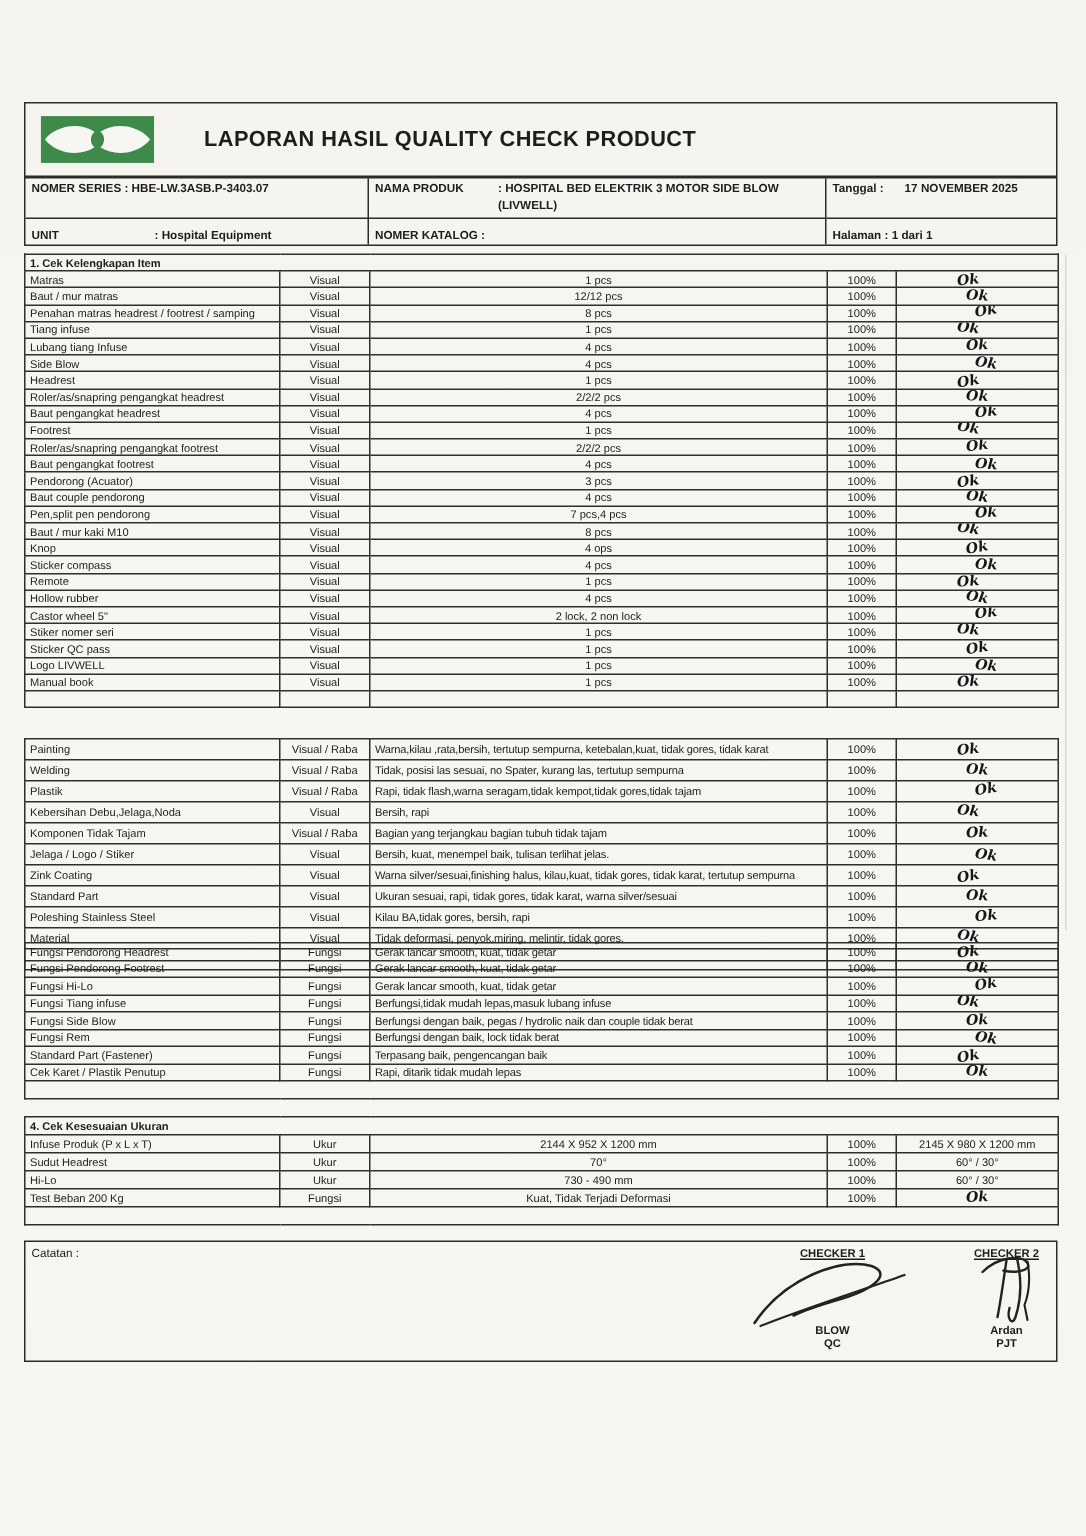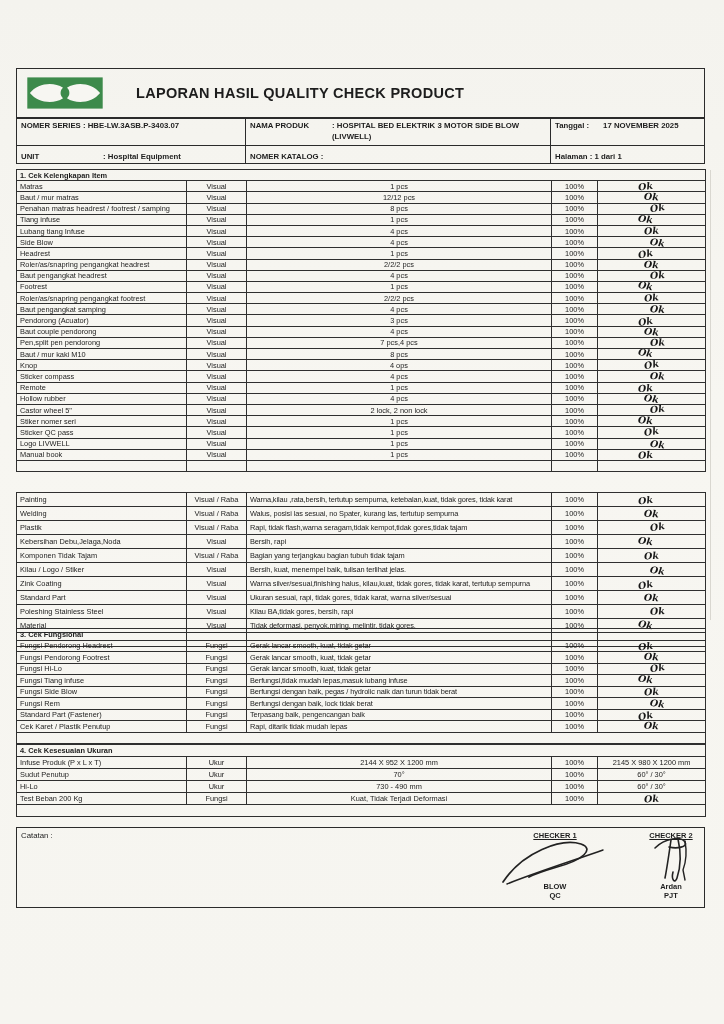--- a/index.html
+++ b/index.html
@@ -177,21 +177,21 @@
         <td class="hasil"><span class="hand" style="transform: rotate(9deg) translateX(-6px);">Ok</span></td>
       </tr>
       <tr>
         <td class="item">Roler/as/snapring pengangkat footrest</td>
         <td class="met">Visual</td>
         <td class="std">2/2/2 pcs</td>
         <td class="frek">100%</td>
         <td class="hasil"><span class="hand" style="transform: rotate(-6deg) translateX(0px);">Ok</span></td>
       </tr>
       <tr>
-        <td class="item">Baut pengangkat samping</td>
+        <td class="item">Baut pengangkat footrest</td>
         <td class="met">Visual</td>
         <td class="std">4 pcs</td>
         <td class="frek">100%</td>
         <td class="hasil"><span class="hand" style="transform: rotate(4deg) translateX(6px);">Ok</span></td>
       </tr>
       <tr>
         <td class="item">Pendorong (Acuator)</td>
         <td class="met">Visual</td>
         <td class="std">3 pcs</td>
         <td class="frek">100%</td>
@@ -302,21 +302,21 @@
       <tr>
         <td class="item">Painting</td>
         <td class="met">Visual / Raba</td>
         <td class="std">Warna,kilau ,rata,bersih, tertutup sempurna, ketebalan,kuat, tidak gores, tidak karat</td>
         <td class="frek">100%</td>
         <td class="hasil"><span class="hand" style="transform: rotate(-6deg) translateX(-6px);">Ok</span></td>
       </tr>
       <tr>
         <td class="item">Welding</td>
         <td class="met">Visual / Raba</td>
-        <td class="std">Walus, posisi las sesuai, no Spater, kurang las, tertutup sempurna</td>
+        <td class="std">Tidak, posisi las sesuai, no Spater, kurang las, tertutup sempurna</td>
         <td class="frek">100%</td>
         <td class="hasil"><span class="hand" style="transform: rotate(4deg) translateX(0px);">Ok</span></td>
       </tr>
       <tr>
         <td class="item">Plastik</td>
         <td class="met">Visual / Raba</td>
         <td class="std">Rapi, tidak flash,warna seragam,tidak kempot,tidak gores,tidak tajam</td>
         <td class="frek">100%</td>
         <td class="hasil"><span class="hand" style="transform: rotate(-9deg) translateX(6px);">Ok</span></td>
       </tr>
@@ -328,21 +328,21 @@
         <td class="hasil"><span class="hand" style="transform: rotate(6deg) translateX(-6px);">Ok</span></td>
       </tr>
       <tr>
         <td class="item">Komponen Tidak Tajam</td>
         <td class="met">Visual / Raba</td>
         <td class="std">Bagian yang terjangkau bagian tubuh tidak tajam</td>
         <td class="frek">100%</td>
         <td class="hasil"><span class="hand" style="transform: rotate(-3deg) translateX(0px);">Ok</span></td>
       </tr>
       <tr>
-        <td class="item">Kilau / Logo / Stiker</td>
+        <td class="item">Jelaga / Logo / Stiker</td>
         <td class="met">Visual</td>
         <td class="std">Bersih, kuat, menempel baik, tulisan terlihat jelas.</td>
         <td class="frek">100%</td>
         <td class="hasil"><span class="hand" style="transform: rotate(8deg) translateX(6px);">Ok</span></td>
       </tr>
       <tr>
         <td class="item">Zink Coating</td>
         <td class="met">Visual</td>
         <td class="std">Warna silver/sesuai,finishing halus, kilau,kuat, tidak gores, tidak karat, tertutup sempurna</td>
         <td class="frek">100%</td>
@@ -380,23 +380,20 @@
   </table>
 <table id="t3">
     <colgroup>
       <col class="c-item">
       <col class="c-met">
       <col class="c-std">
       <col class="c-frek">
       <col class="c-hasil">
     </colgroup>
     <tbody>
-      <tr class="sect">
-        <td colspan="5">3. Cek Fungsional</td>
-      </tr>
       <tr>
         <td class="item">Fungsi Pendorong Headrest</td>
         <td class="met">Fungsi</td>
         <td class="std">Gerak lancar smooth, kuat, tidak getar</td>
         <td class="frek">100%</td>
         <td class="hasil"><span class="hand" style="transform: rotate(-6deg) translateX(-6px);">Ok</span></td>
       </tr>
       <tr>
         <td class="item">Fungsi Pendorong Footrest</td>
         <td class="met">Fungsi</td>
@@ -414,21 +411,21 @@
       <tr>
         <td class="item">Fungsi Tiang infuse</td>
         <td class="met">Fungsi</td>
         <td class="std">Berfungsi,tidak mudah lepas,masuk lubang infuse</td>
         <td class="frek">100%</td>
         <td class="hasil"><span class="hand" style="transform: rotate(6deg) translateX(-6px);">Ok</span></td>
       </tr>
       <tr>
         <td class="item">Fungsi Side Blow</td>
         <td class="met">Fungsi</td>
-        <td class="std">Berfungsi dengan baik, pegas / hydrolic naik dan turun tidak berat</td>
+        <td class="std">Berfungsi dengan baik, pegas / hydrolic naik dan couple tidak berat</td>
         <td class="frek">100%</td>
         <td class="hasil"><span class="hand" style="transform: rotate(-3deg) translateX(0px);">Ok</span></td>
       </tr>
       <tr>
         <td class="item">Fungsi Rem</td>
         <td class="met">Fungsi</td>
         <td class="std">Berfungsi dengan baik, lock tidak berat</td>
         <td class="frek">100%</td>
         <td class="hasil"><span class="hand" style="transform: rotate(8deg) translateX(6px);">Ok</span></td>
       </tr>
@@ -464,21 +461,21 @@
         <td colspan="5">4. Cek Kesesuaian Ukuran</td>
       </tr>
       <tr>
         <td class="item">Infuse Produk (P x L x T)</td>
         <td class="met">Ukur</td>
         <td class="std">2144 X 952 X 1200 mm</td>
         <td class="frek">100%</td>
         <td class="hasil"><span>2145 X 980 X 1200 mm</span></td>
       </tr>
       <tr>
-        <td class="item">Sudut Penutup</td>
+        <td class="item">Sudut Headrest</td>
         <td class="met">Ukur</td>
         <td class="std">70°</td>
         <td class="frek">100%</td>
         <td class="hasil"><span>60° / 30°</span></td>
       </tr>
       <tr>
         <td class="item">Hi-Lo</td>
         <td class="met">Ukur</td>
         <td class="std">730 - 490 mm</td>
         <td class="frek">100%</td>

